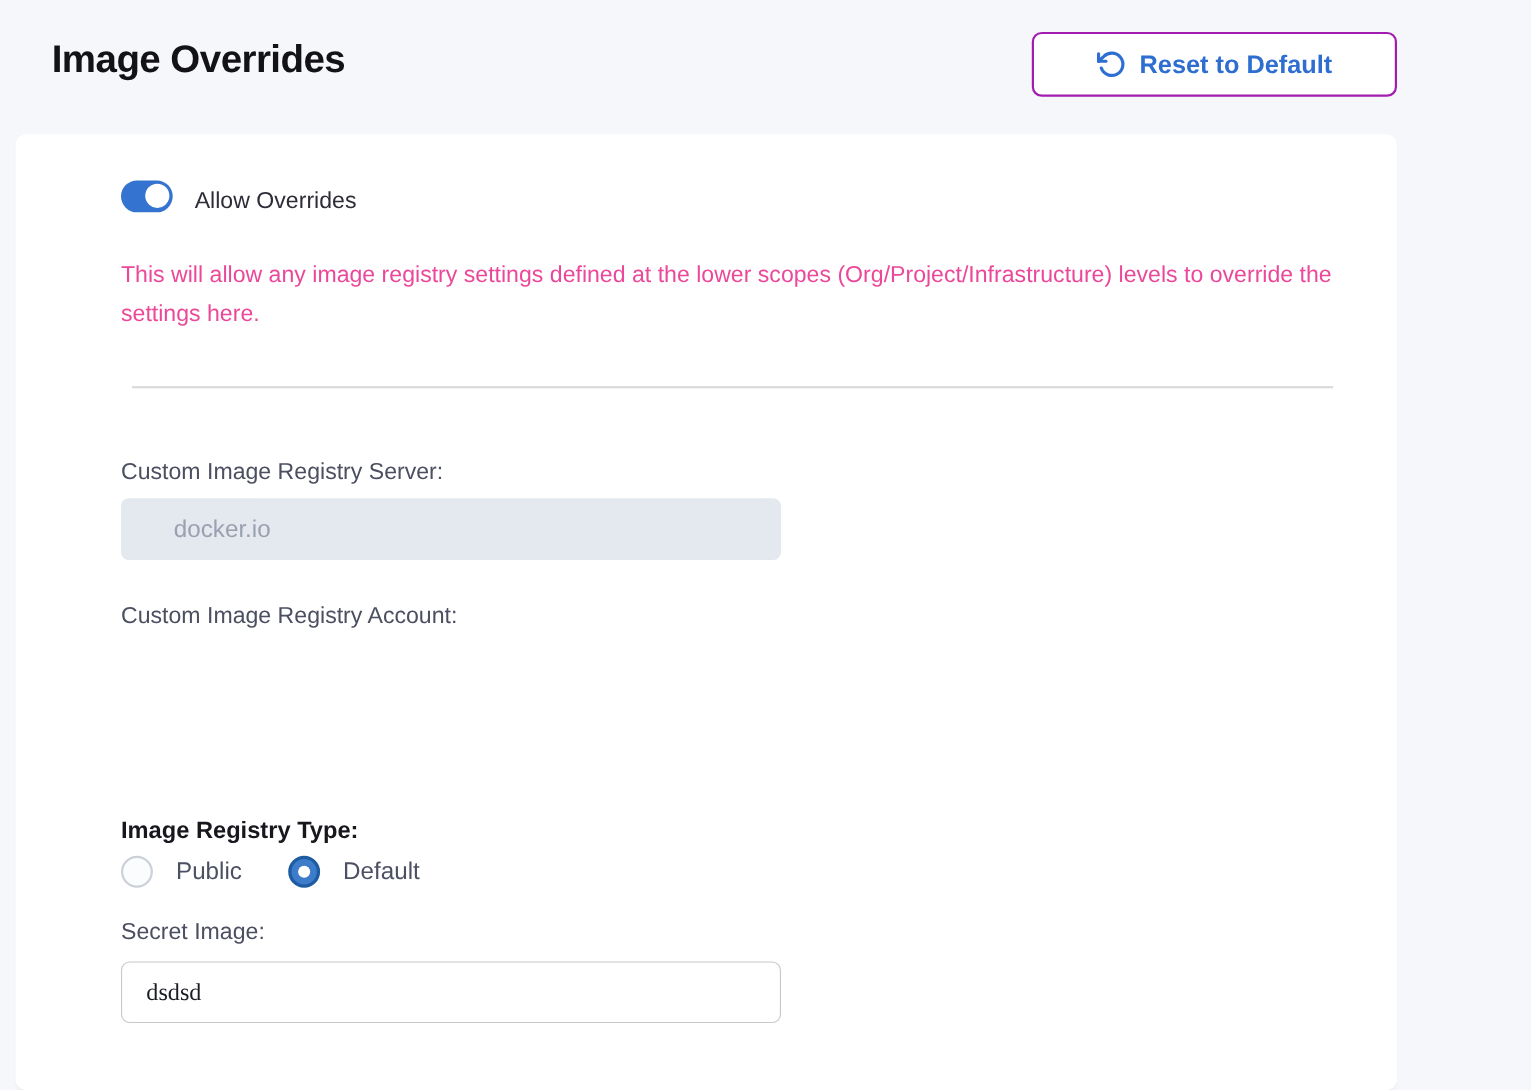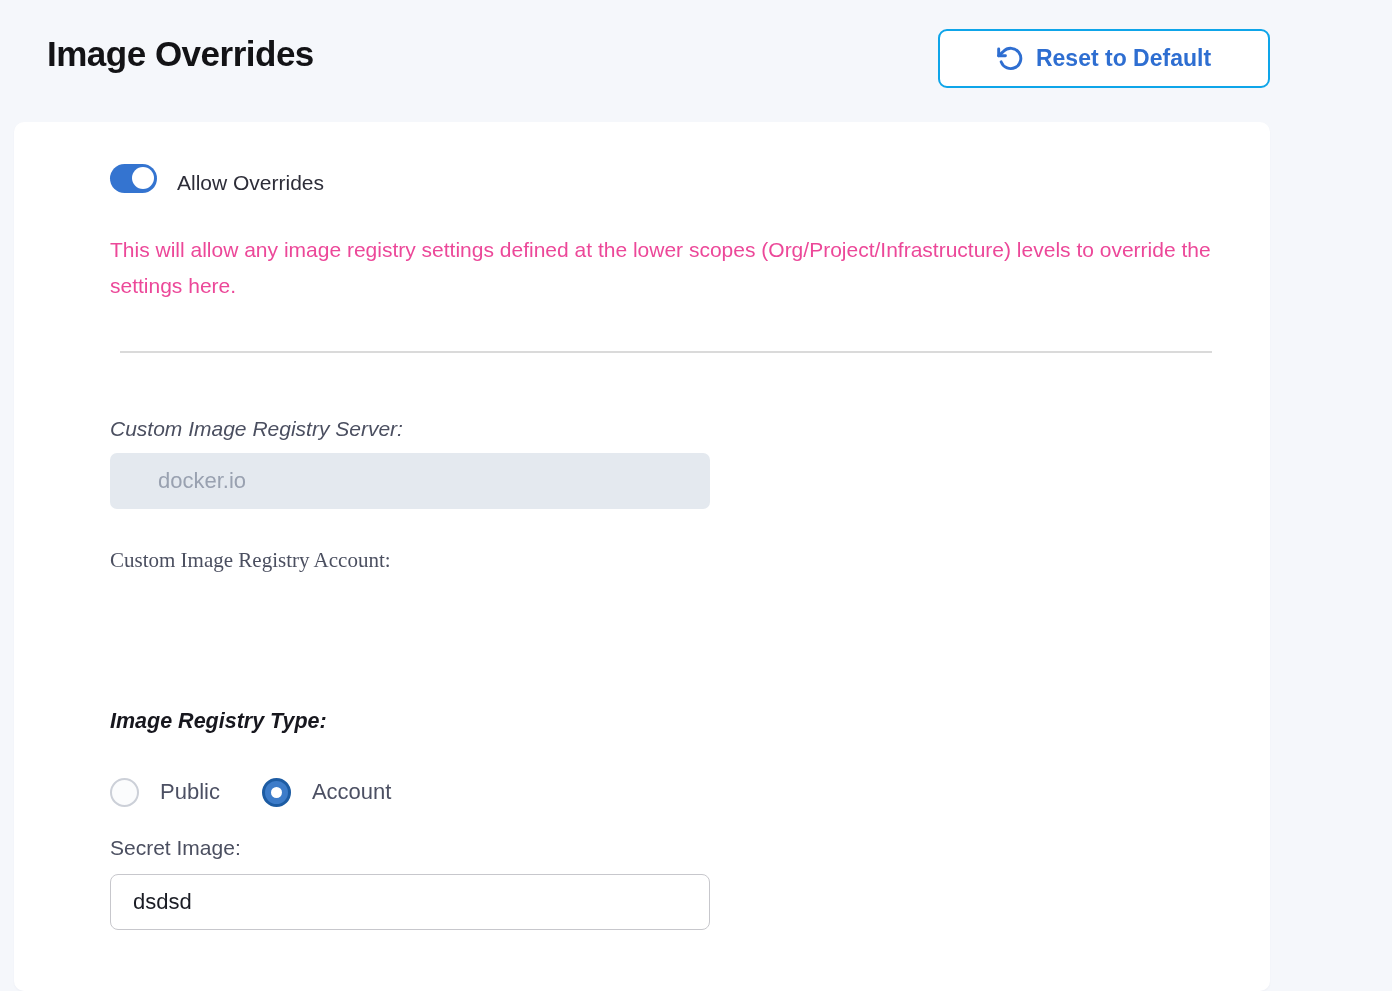--- a/index.html
+++ b/index.html
@@ -20,21 +20,21 @@
     letter-spacing: -0.5px;
     color: #131316;
   }
   .reset-btn {
     position: absolute;
     left: 938px; top: 29px;
     width: 332px; height: 59px;
     display: flex; align-items: center; justify-content: center;
     gap: 12px;
     background: #ffffff;
-    border: 2px solid #0ea5e9;
+    border: 2px solid #a21caf;
     border-radius: 9px;
     color: #2e6ed1;
     font-size: 23px;
     font-weight: 700;
     font-family: "Liberation Sans", sans-serif;
     cursor: pointer;
   }
   .reset-btn svg { flex: 0 0 auto; }
 
   
@@ -94,30 +94,29 @@
     background: #dadada;
   }
 
   
   .field-label {
     position: absolute;
     left: 96px;
     font-size: 21px;
     color: #4b4f60;
   }
-  .lbl-server  { top: 295px; font-style: italic; }
-  .lbl-account { top: 426px; font-family: Liberation Serif, serif; }
+  .lbl-server  { top: 295px; }
+  .lbl-account { top: 426px; }
   .lbl-secret  { top: 714px; }
 
   .field-label.strong {
-    top: 587px;
+    top: 621px;
     font-weight: 700;
     color: #17171e;
     font-size: 21.5px;
-    font-style: italic;
   }
 
   .text-input {
     position: absolute;
     left: 96px;
     width: 600px; height: 56px;
     border-radius: 7px;
     font-size: 22px;
     font-family: "Liberation Sans", sans-serif;
     padding: 0 22px;
@@ -131,20 +130,21 @@
     padding-left: 48px;
   }
   .text-input.disabled::placeholder { color: #99a1b0; opacity: 1; }
   .inp-account { top: 462px !important; }
   .text-input.editable {
     top: 752px;
     background: #ffffff;
     border: 1.5px solid #c7c7cc;
     border-radius: 8px;
     color: #1a1c24;
+    font-family: Liberation Serif, serif;
   }
 
   
   .radio-row {
     position: absolute;
     left: 96px; top: 655px;
     display: flex; 
     gap: 42px;
     height: 30px;
   }
@@ -211,20 +211,20 @@
 
   <label class="field-label strong">Image Registry Type:</label>
 
   <div class="radio-row">
     <div class="radio-option">
       <span class="radio"></span>
       <span class="radio-label">Public</span>
     </div>
     <div class="radio-option">
       <span class="radio selected"></span>
-      <span class="radio-label">Account</span>
+      <span class="radio-label">Default</span>
     </div>
   </div>
 
   <label class="field-label lbl-secret">Secret Image:</label>
   <input class="text-input editable" type="text" value="dsdsd" style="">
 
 </div>
 
 </body></html>

